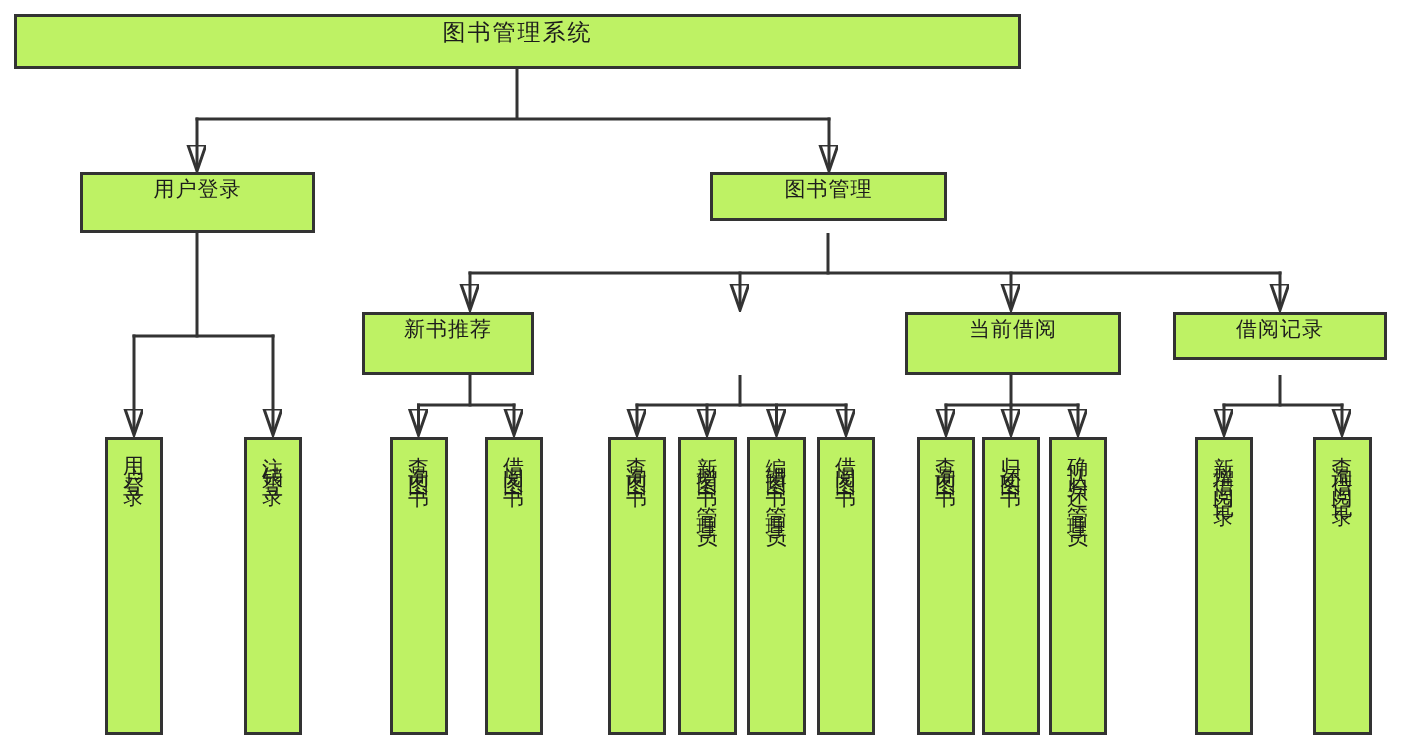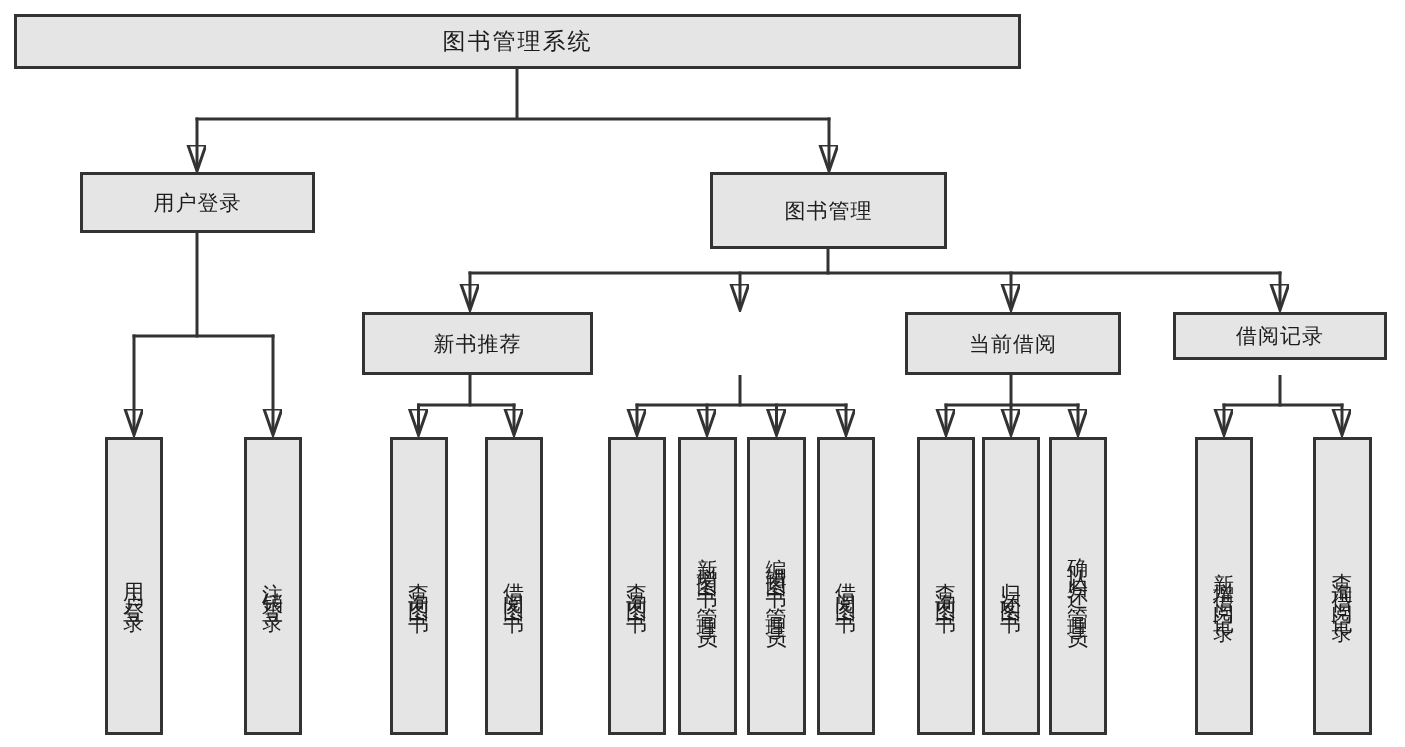--- a/index.html
+++ b/index.html
@@ -20,23 +20,23 @@
   }
   .connector-layer path, .connector-layer line {
     stroke: #333333;
     stroke-width: 3;
     fill: none;
   }
   .node {
     position: absolute;
     box-sizing: border-box;
     border: 3px solid #333333;
-    background: #e5e5e5;
+    background: #bef264;
     display: flex;
-    align-items: center;
+    align-items: flex-start;
     justify-content: center;
     z-index: 2;
   }
   .h-text {
     font-size: 21px;
     letter-spacing: 1px;
     white-space: nowrap;
   }
   .root-text {
     font-size: 23px;
@@ -114,25 +114,25 @@
     <line x1="1342" y1="403.5" x2="1342" y2="434" marker-end="url(#arrowhead)"></line>
   </svg>
 
   <div class="node" style="left:14px; top:14px; width:1007px; height:55px;">
     <span class="h-text root-text">图书管理系统</span>
   </div>
 
   <div class="node" style="left:80px; top:172px; width:235px; height:61px;">
     <span class="h-text">用户登录</span>
   </div>
-  <div class="node" style="left:710px; top:172px; width:237px; height:77px;">
+  <div class="node" style="left:710px; top:172px; width:237px; height:49px;">
     <span class="h-text">图书管理</span>
   </div>
 
-  <div class="node" style="left:362px; top:312px; width:231px; height:63px;">
+  <div class="node" style="left:362px; top:312px; width:172px; height:63px;">
     <span class="h-text">新书推荐</span>
   </div>
   <div class="node" style="left:905px; top:312px; width:216px; height:63px;">
     <span class="h-text">当前借阅</span>
   </div>
   <div class="node" style="left:1173px; top:312px; width:214px; height:48px;">
     <span class="h-text">借阅记录</span>
   </div>
 
   <div class="node" style="left:105px; top:437px; width:58px; height:298px;">

